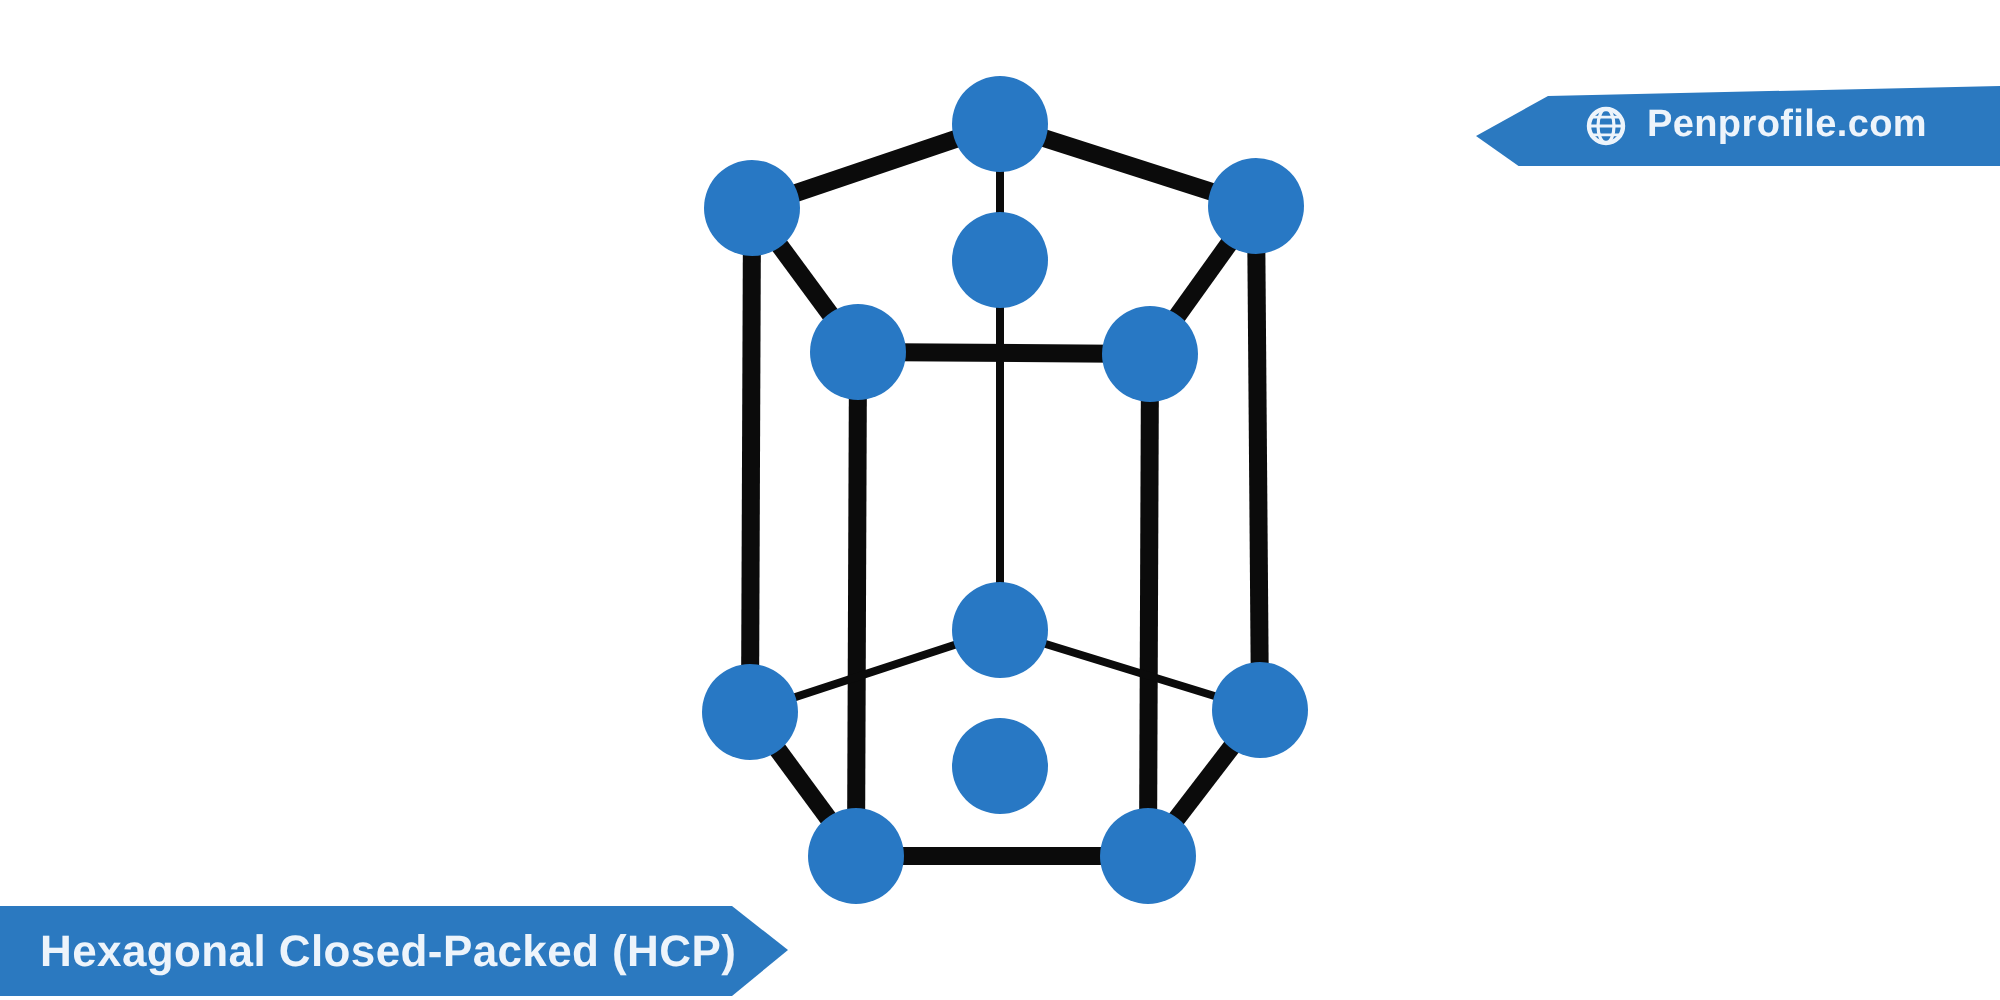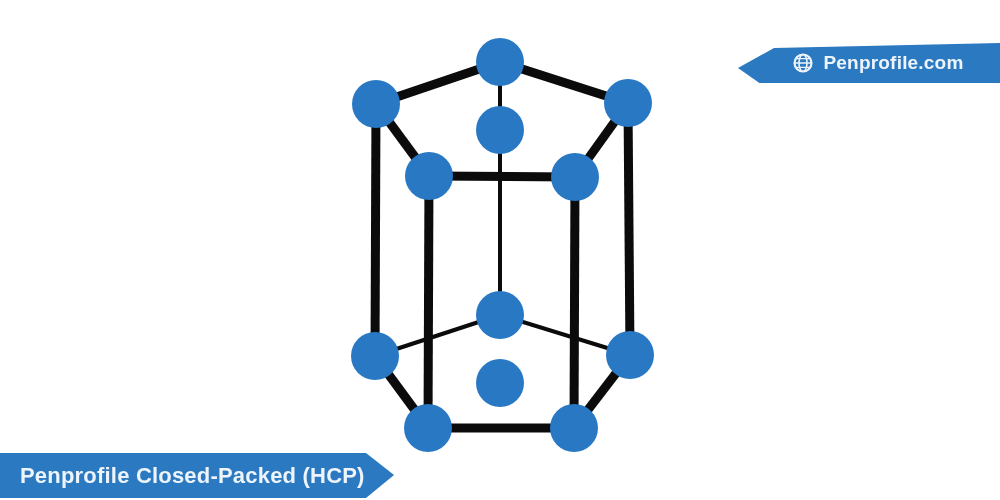--- a/index.html
+++ b/index.html
@@ -96,16 +96,16 @@
       <circle cx="11" cy="11" r="8.5" fill="none" stroke="currentColor" stroke-width="2.2"></circle>
       <ellipse cx="11" cy="11" rx="4" ry="8.5" fill="none" stroke="currentColor" stroke-width="1.6"></ellipse>
       <line x1="2.6" y1="11" x2="19.4" y2="11" stroke="currentColor" stroke-width="1.6"></line>
       <line x1="4.2" y1="6.6" x2="17.8" y2="6.6" stroke="currentColor" stroke-width="1.4"></line>
       <line x1="4.2" y1="15.4" x2="17.8" y2="15.4" stroke="currentColor" stroke-width="1.4"></line>
     </svg>
     <span>Penprofile.com</span>
   </div>
 
   <div class="ribbon ribbon-bottom" id="ribbon-bottom" style="background: rgb(43, 121, 192); color: rgb(237, 244, 251);">
-    <span>Penprofile Closed-Packed (HCP)</span>
+    <span>Hexagonal Closed-Packed (HCP)</span>
   </div>
 
 </div>
 
 </body></html>

